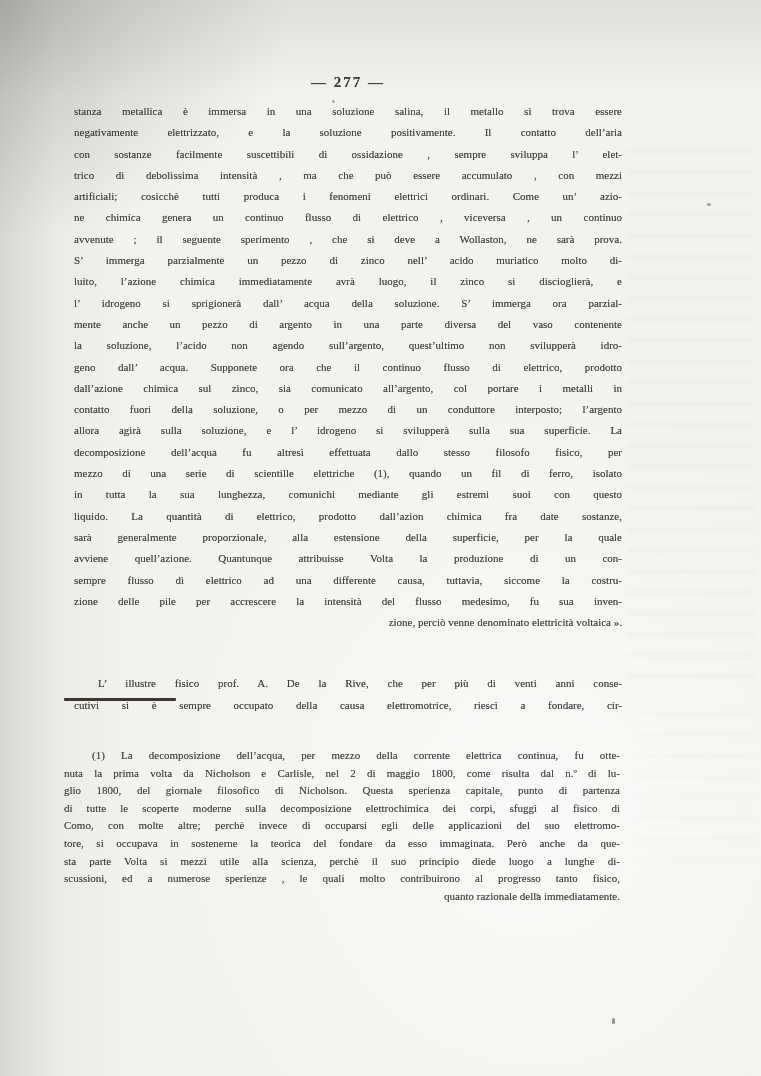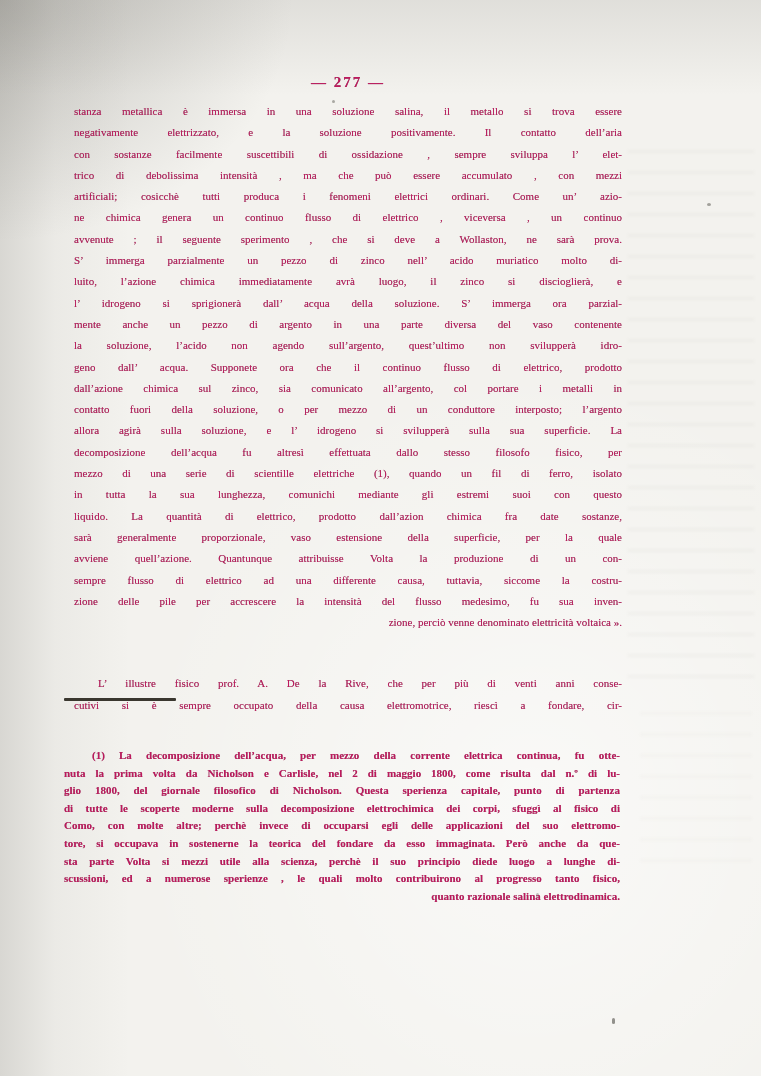--- a/index.html
+++ b/index.html
@@ -3,21 +3,21 @@
 <meta charset="utf-8">
 <style>
   html, body { margin: 0; padding: 0; }
   body {
     width: 761px; height: 1076px; overflow: hidden;
     background: #f3f2ee;
     font-family: "Liberation Serif", "DejaVu Serif", serif;
   }
   .page {
     position: relative; width: 761px; height: 1076px;
-    color: #be185d; background: #f3f2ee; border-radius: 12px;
+    color: #404040; background: #f3f2ee; border-radius: 12px;
   }
   
   .shade { position: absolute; inset: 0; z-index: 0; pointer-events: none; }
   .shade-left   { background: linear-gradient(to right, rgba(108,106,99,0.20), rgba(108,106,99,0.06) 55px, rgba(108,106,99,0.0) 130px); }
   .shade-top    { background: linear-gradient(to bottom, rgba(108,106,99,0.14), rgba(108,106,99,0.0) 95px); }
   .shade-corner { background: radial-gradient(55% 32% at 0% 0%, rgba(92,90,83,0.30), rgba(92,90,83,0) 70%); }
   .shade-bright { background: radial-gradient(70% 55% at 70% 75%, rgba(255,255,255,0.55), rgba(255,255,255,0) 75%); }
 
   
   .ghost {
@@ -54,21 +54,21 @@
   .line.short { text-align: right; }
   .line.short::after { content: none; }
   .indent-first .line:first-child { text-indent: 24px; margin-top: 40px; }
 
   .footnote-rule {
     position: absolute; left: 64px; top: 698px; width: 112px; height: 3px;
     background: #3a372f; border-radius: 1px; z-index: 2;
   }
   .footnote {
     position: absolute; left: 64px; top: 707px; width: 556px; z-index: 2;
-    font-size: 11px; text-shadow: 0 0 .5px rgba(46,43,38,.45); font-weight: bold;
+    font-size: 11px; text-shadow: 0 0 .5px rgba(46,43,38,.45);
   }
   .footnote .line { height: 17.6px; line-height: 17.6px; }
   .footnote.indent-first .line:first-child { text-indent: 28px; }
 </style>
 </head>
 <body>
 
 <div class="page">
 
   <div class="shade shade-left"></div>
@@ -100,21 +100,21 @@
         <div class="line">mente anche un pezzo di argento in una parte diversa del vaso contenente</div>
         <div class="line">la soluzione, l’acido non agendo sull’argento, quest’ultimo non svilupperà idro-</div>
         <div class="line">geno dall’ acqua. Supponete ora che il continuo flusso di elettrico, prodotto</div>
         <div class="line">dall’azione chimica sul zinco, sia comunicato all’argento, col portare i metalli in</div>
         <div class="line">contatto fuori della soluzione, o per mezzo di un conduttore interposto; l’argento</div>
         <div class="line">allora agirà sulla soluzione, e l’ idrogeno si svilupperà sulla sua superficie. La</div>
         <div class="line">decomposizione dell’acqua fu altresì effettuata dallo stesso filosofo fisico, per</div>
         <div class="line">mezzo di una serie di scientille elettriche (1), quando un fil di ferro, isolato</div>
         <div class="line">in tutta la sua lunghezza, comunichi mediante gli estremi suoi con questo</div>
         <div class="line">liquido. La quantità di elettrico, prodotto dall’azion chimica fra date sostanze,</div>
-        <div class="line">sarà generalmente proporzionale, vaso estensione della superficie, per la quale</div>
+        <div class="line">sarà generalmente proporzionale, alla estensione della superficie, per la quale</div>
         <div class="line">avviene quell’azione. Quantunque attribuisse Volta la produzione di un con-</div>
         <div class="line">sempre flusso di elettrico ad una differente causa, tuttavia, siccome la costru-</div>
         <div class="line">zione delle pile per accrescere la intensità del flusso medesimo, fu sua inven-</div>
         <div class="line short">zione, perciò venne denominato elettricità voltaica ».</div>
       </div>
     <div class="para indent-first">
         <div class="line">L’ illustre fisico prof. A. De la Rive, che per più di venti anni conse-</div>
         <div class="line">cutivi si è sempre occupato della causa elettromotrice, riescì a fondare, cir-</div>
       </div>
   </div>
@@ -123,16 +123,16 @@
 
   <div class="footnote indent-first">
       <div class="line">(1) La decomposizione dell’acqua, per mezzo della corrente elettrica continua, fu otte-</div>
       <div class="line">nuta la prima volta da Nicholson e Carlisle, nel 2 di maggio 1800, come risulta dal n.º di lu-</div>
       <div class="line">glio 1800, del giornale filosofico di Nicholson. Questa sperienza capitale, punto di partenza</div>
       <div class="line">di tutte le scoperte moderne sulla decomposizione elettrochimica dei corpi, sfuggì al fisico di</div>
       <div class="line">Como, con molte altre; perchè invece di occuparsi egli delle applicazioni del suo elettromo-</div>
       <div class="line">tore, si occupava in sostenerne la teorica del fondare da esso immaginata. Però anche da que-</div>
       <div class="line">sta parte Volta si mezzi utile alla scienza, perchè il suo principio diede luogo a lunghe di-</div>
       <div class="line">scussioni, ed a numerose sperienze , le quali molto contribuirono al progresso tanto fisico,</div>
-      <div class="line short">quanto razionale salina elettrodinamica.</div>
+      <div class="line short">quanto razionale della immediatamente.</div>
     </div>
 
 </div>
 
 </body></html>

